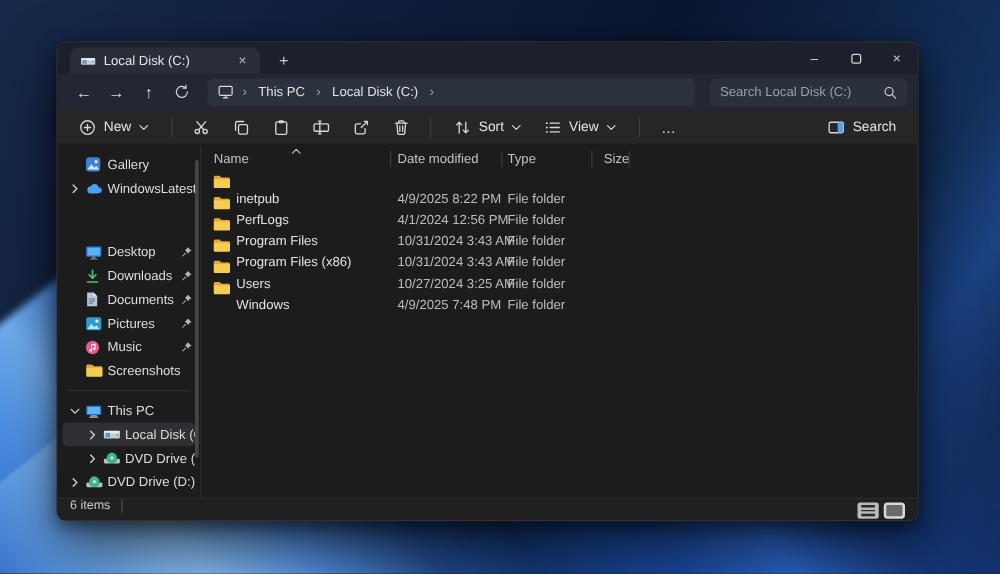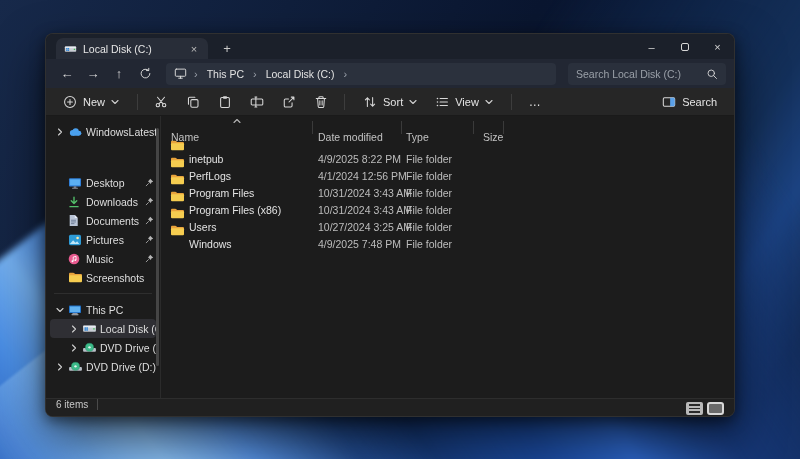--- a/index.html
+++ b/index.html
@@ -80,21 +80,21 @@
   .side-item .lbl { flex:1; font-size:10.5px; color:#dedede; white-space:nowrap; overflow:hidden; }
   .side-item .pin { width:13px; display:flex; justify-content:flex-end; padding-right:2px; }
   .side-item.ind1 { padding-left:20px; }
   .side-sep { height:1px; background:#2e2e2e; margin:6px 8px; }
   .side-scroll { position:absolute; right:1px; top:12px; width:3px; height:238px;
     background:#454545; border-radius:2px; }
 
   
   .filearea { flex:1; position:relative; }
   .fl-header { position:relative; height:19px; margin-top:2px; font-size:10.5px; color:#c2c2c2; }
-  .fl-header .hc { position:absolute; top:13px; white-space:nowrap; }
+  .fl-header .hc { position:absolute; top:3px; white-space:nowrap; }
   .hsep { position:absolute; top:3px; width:1px; height:13px; background:#3a3a3a; }
   .sortchev { position:absolute; top:-1px; left:72px; }
   .c-name { left:10px; } .c-date { left:157px; } .c-type { left:245px; } .c-size { left:322px; }
   .fl-row { position:relative; height:17px; }
   .fl-row .ic { position:absolute; left:9px; top:2px; }
   .fl-row .rc { position:absolute; top:16px; font-size:10.5px; white-space:nowrap; }
   .fl-row .rc.name { left:28px; color:#e2e2e2; }
   .fl-row .rc.date, .fl-row .rc.type { color:#bdbdbd; }
 
   
@@ -288,20 +288,31 @@
               <path d="M9.3 3.2h3.9c.7 0 1.3.6 1.3 1.3v7c0 .7-.6 1.3-1.3 1.3H9.3z" fill="#5aa0e8"></path>
             </svg>
           </span>
         <span>Search</span>
       </button>
     </div>
 
     <div class="wbody">
       <div class="sidebar" id="sidebar">
         <div class="side-scroll"></div>
+      <div class="side-item">
+            <span class="chev"></span>
+            <span class="ic">
+              <svg viewBox="0 0 16 16" width="13" height="13">
+                <rect x="1" y="1" width="14" height="14" rx="3.2" fill="#3b82d8"></rect>
+                <circle cx="10.9" cy="5.4" r="1.6" fill="#ffe9a6"></circle>
+                <path d="M2.2 13l4-5.2 3 3.5 2-2 2.6 3.7z" fill="#cfe6ff"></path>
+              </svg>
+            </span>
+            <span class="lbl">Gallery</span>
+          </div>
           <div class="side-item">
             <span class="chev">
               <svg viewBox="0 0 8 8" width="8" height="8">
                 <path d="M2.5 1l3 3-3 3" stroke="#cfcfcf" stroke-width="1.1" fill="none" stroke-linecap="round" stroke-linejoin="round"></path>
               </svg>
             </span>
             <span class="ic">
               <svg viewBox="0 0 16 11" width="15" height="11">
                 <g fill="#4aa0ee">
                   <circle cx="5" cy="7" r="3"></circle>

